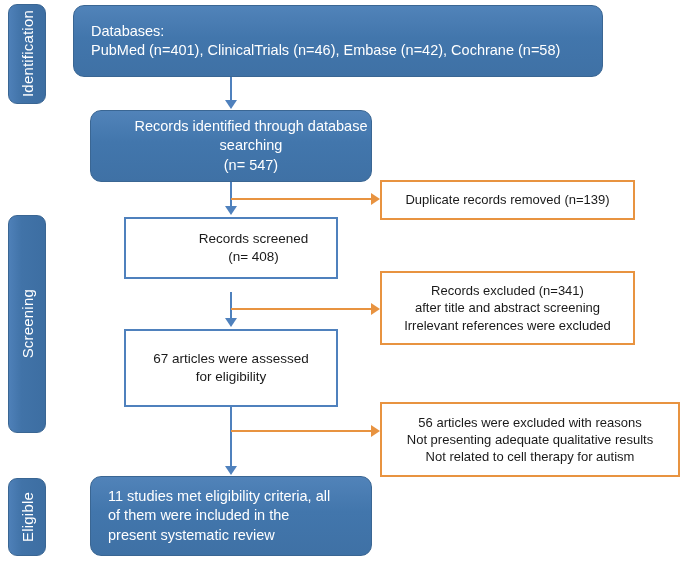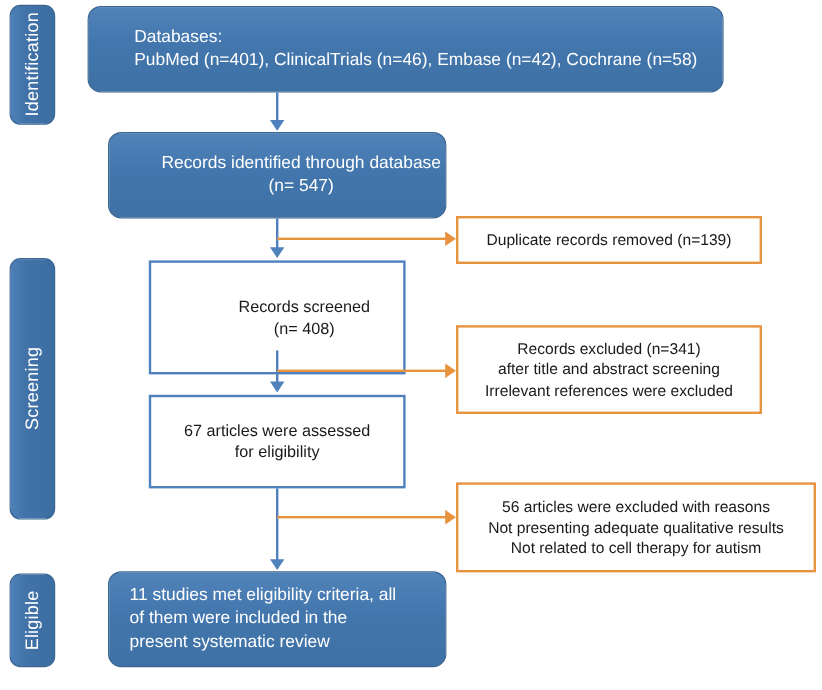--- a/index.html
+++ b/index.html
@@ -112,50 +112,51 @@
   </div>
 
   <div class="stage-label" style="left:8px; top:215px; width:38px; height:218px;">
     <span>Screening</span>
   </div>
 
   <div class="stage-label" style="left:8px; top:478px; width:38px; height:78px;">
     <span>Eligible</span>
   </div>
 
-  <div class="box box-blue left-align" style="left:73px; top:5px; width:530px; height:72px;justify-content:center;">
+  <div class="box box-blue left-align" style="left:73px; top:5px; width:530px; height:72px;">
     <div>
       <div>Databases:</div>
       <div>PubMed (n=401), ClinicalTrials (n=46), Embase (n=42), Cochrane (n=58)</div>
     </div>
   </div>
 
   <div class="v-line" style="left:230px; top:77px; width:2px; height:27px;"></div>
   <div class="v-arrow-head" style="left:225px; top:100px;"></div>
 
   <div class="box box-blue" style="left:90px; top:110px; width:282px; height:72px;">
     <div>
       <div>Records identified through database</div>
+      <div>searching</div>
       <div>(n= 547)</div>
     </div>
   </div>
 
   <div class="v-line" style="left:230px; top:182px; width:2px; height:30px;"></div>
   <div class="v-arrow-head" style="left:225px; top:206px;"></div>
 
   <div class="h-line" style="left:231px; top:198px; width:146px;"></div>
   <div class="h-arrow-head" style="left:371px; top:193px;"></div>
 
   <div class="box box-orange" style="left:380px; top:180px; width:255px; height:40px;">
     <div>
       <div>Duplicate records removed (n=139)</div>
     </div>
   </div>
 
-  <div class="box box-white" style="left:124px; top:217px; width:214px; height:95px;padding-left:45px;">
+  <div class="box box-white" style="left:124px; top:217px; width:214px; height:62px;padding-left:45px;">
     <div>
       <div>Records screened</div>
       <div>(n= 408)</div>
     </div>
   </div>
 
   <div class="v-line" style="left:230px; top:292px; width:2px; height:32px;"></div>
   <div class="v-arrow-head" style="left:225px; top:318px;"></div>
 
   <div class="h-line" style="left:231px; top:308px; width:146px;"></div>

